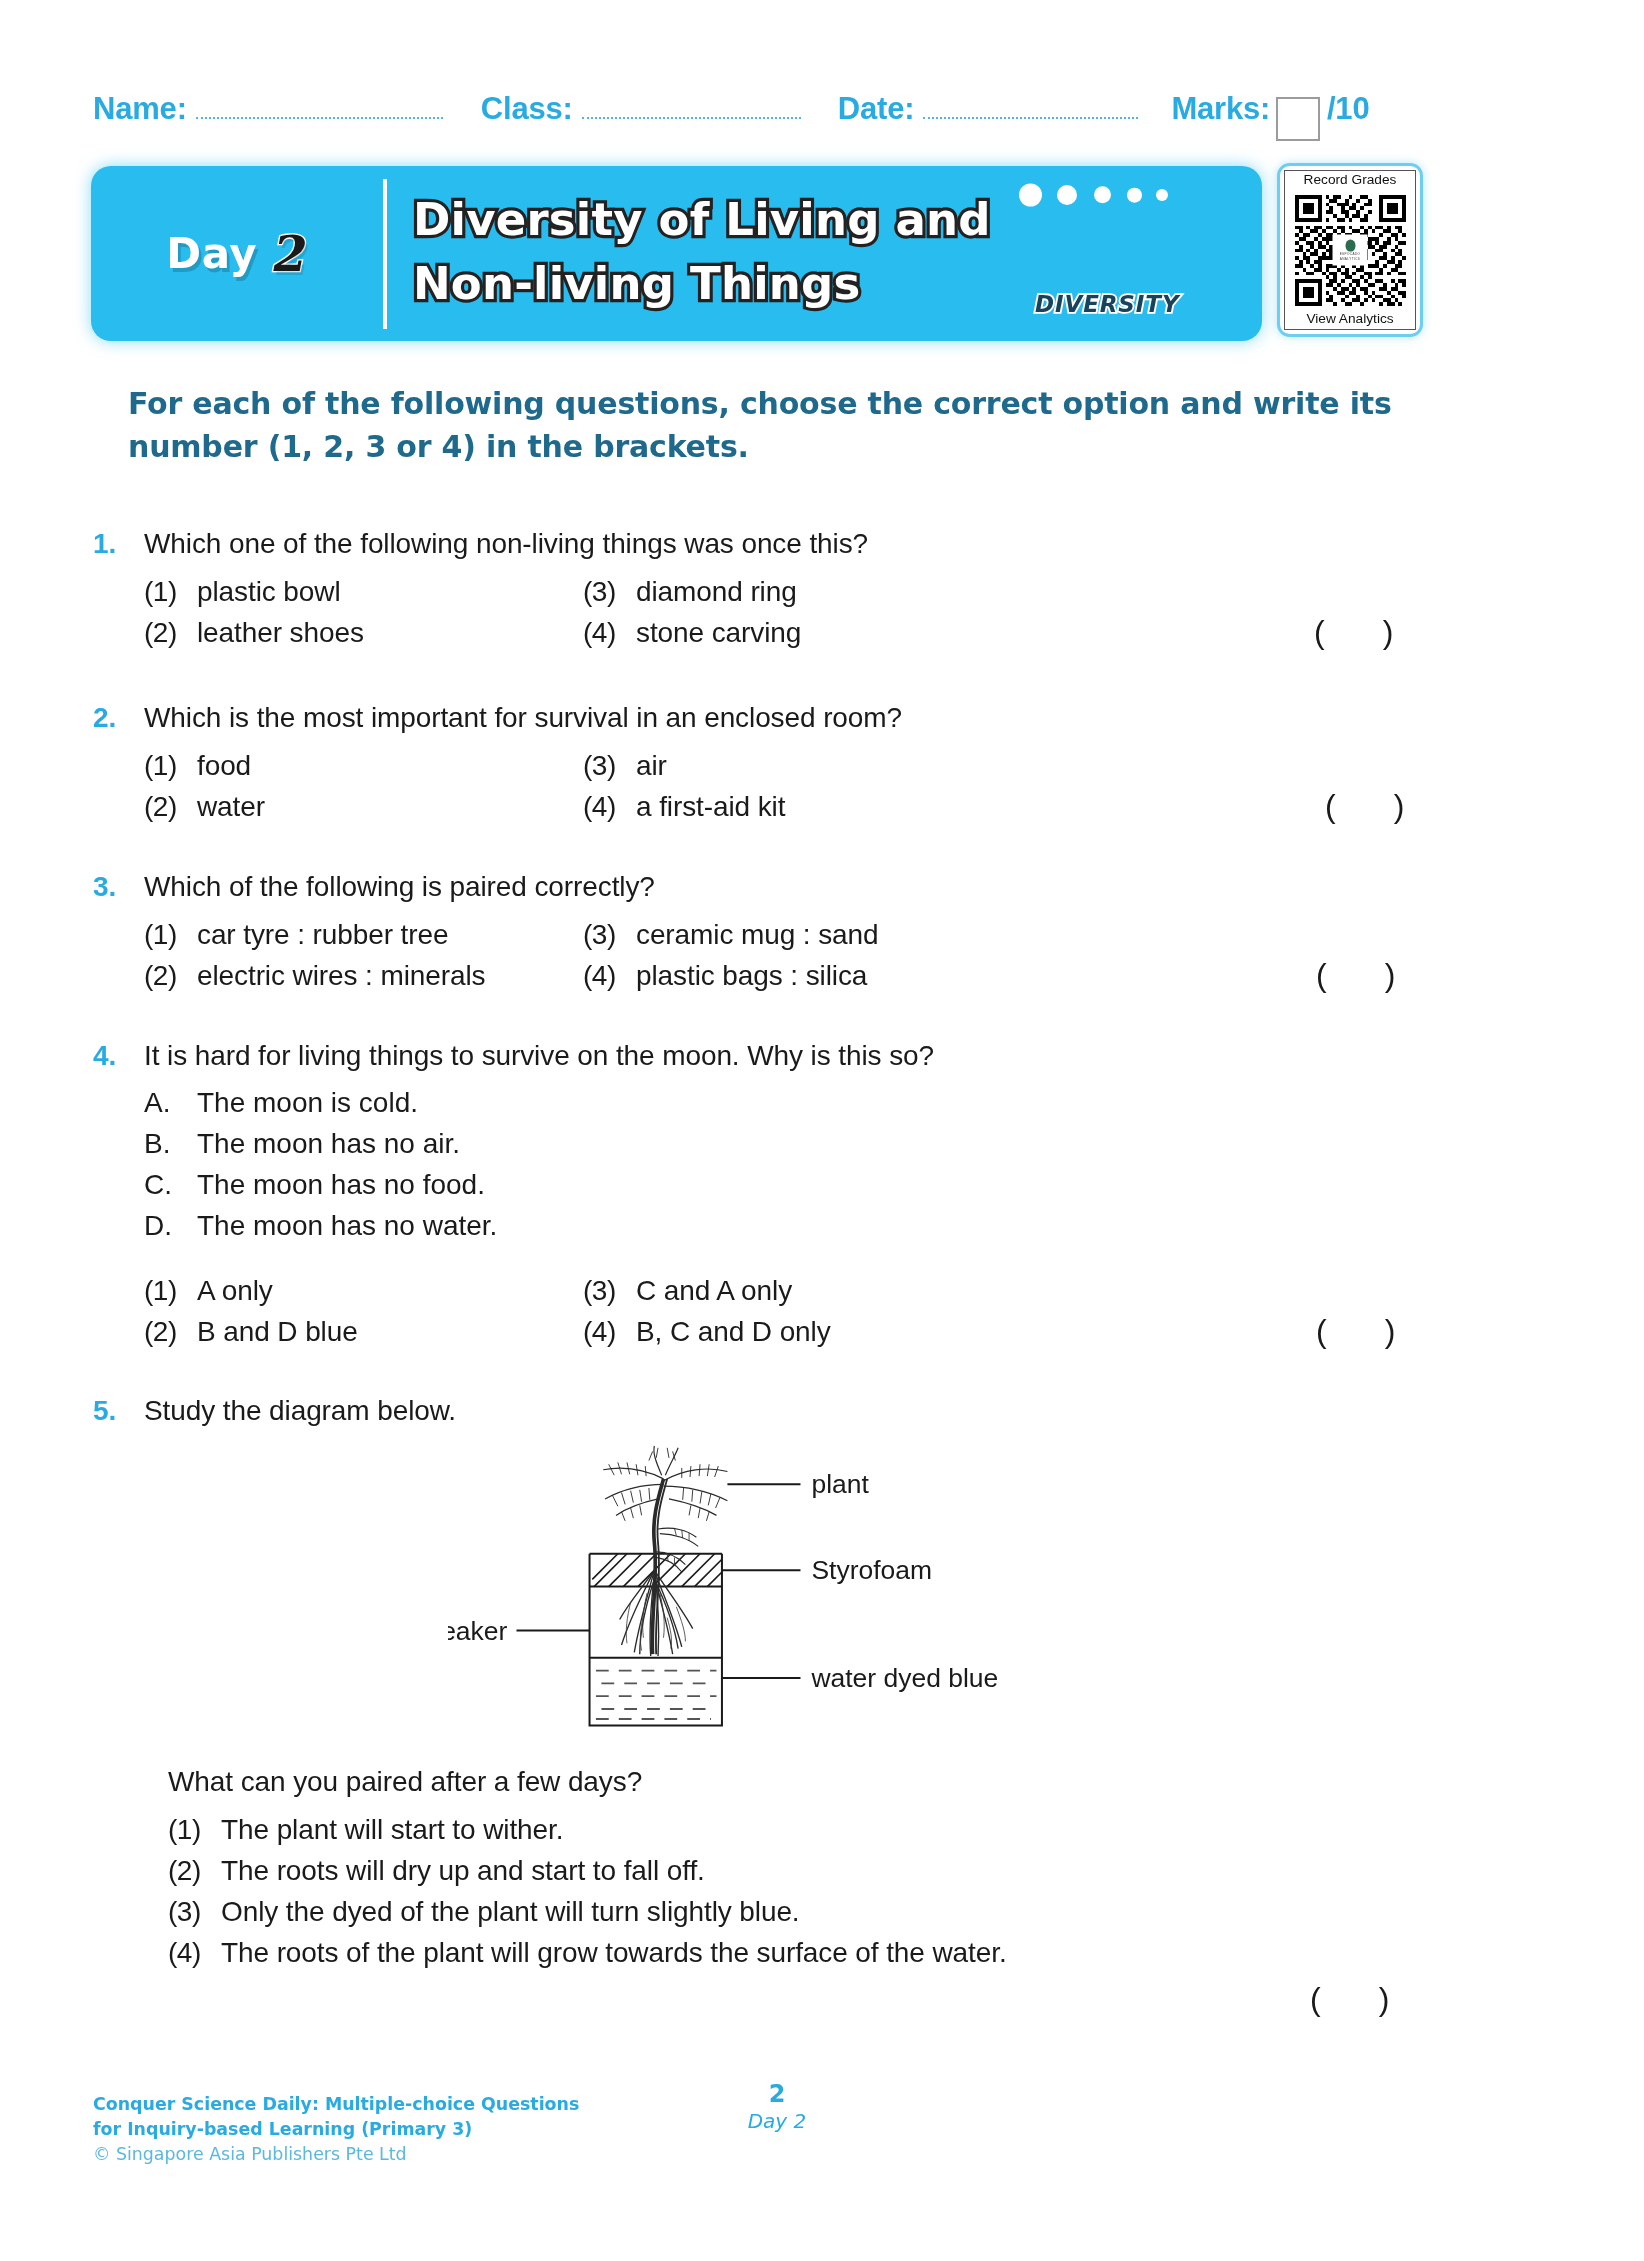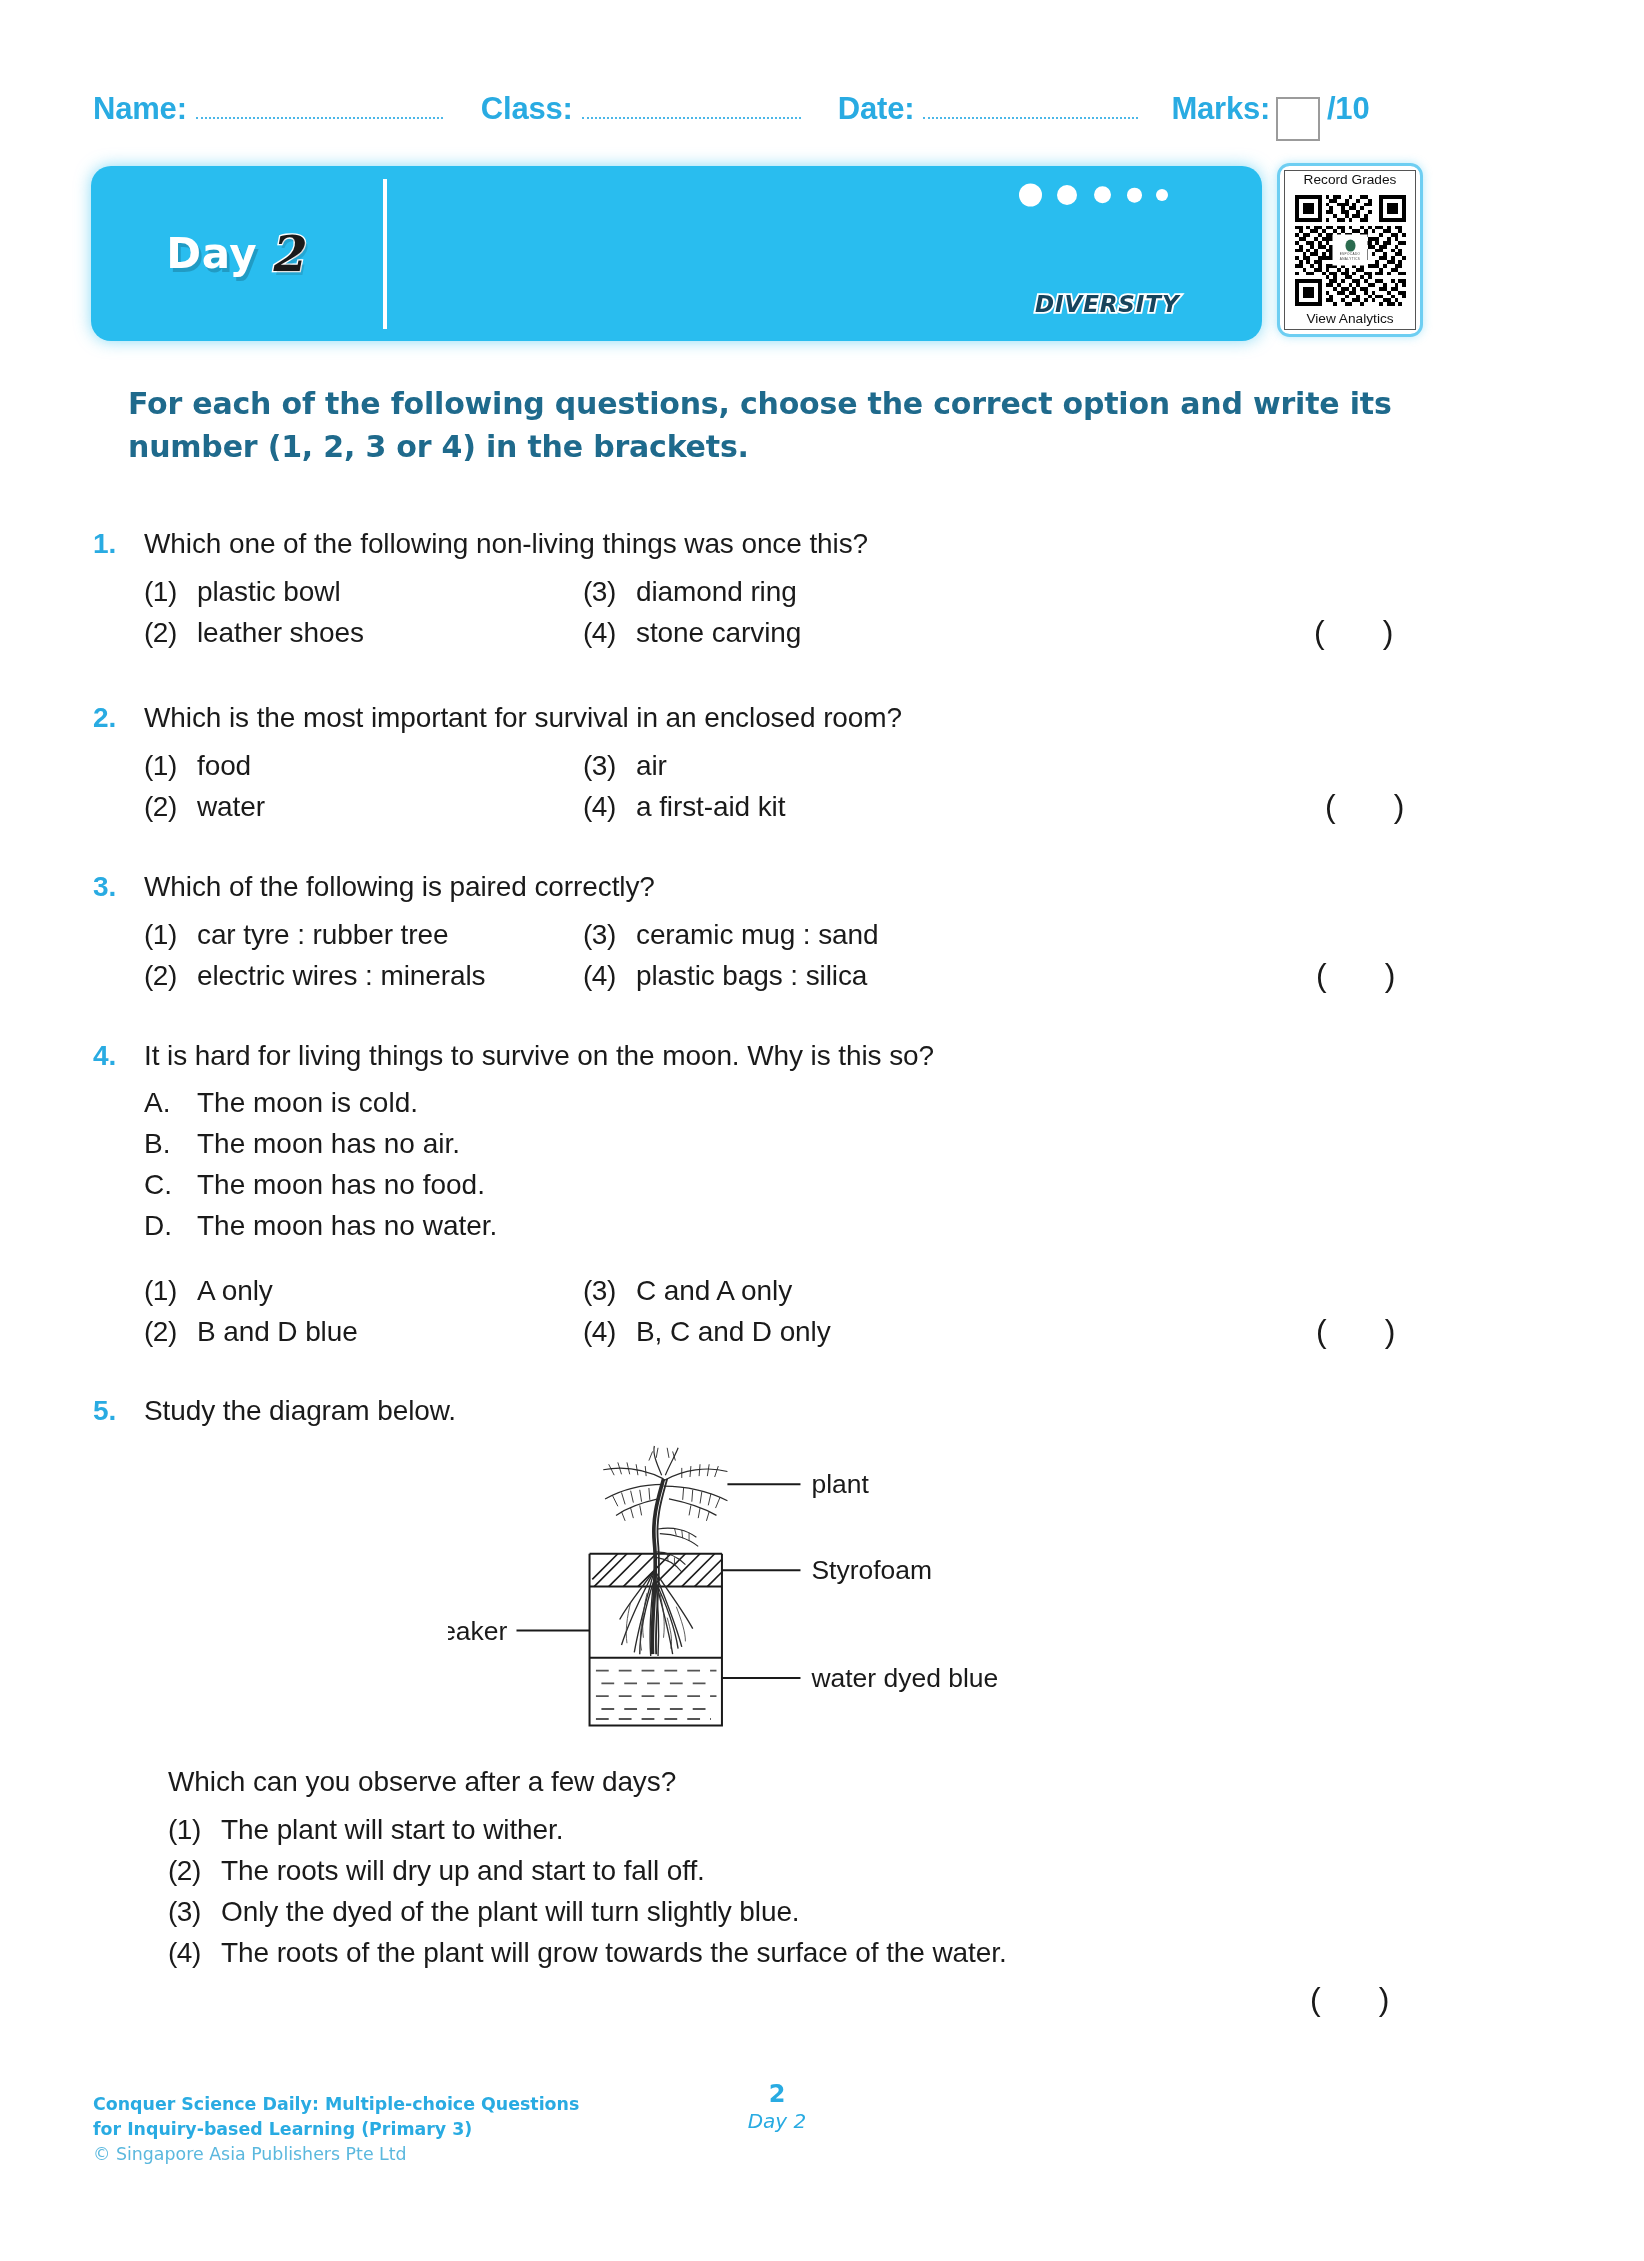--- a/index.html
+++ b/index.html
@@ -391,20 +391,24 @@
       <span class="info-label">/10</span>
     </div>
   </div>
 
   <div class="banner">
     <div class="banner-day">
       <span class="day-text">Day</span>
       <span class="day-num">2</span>
     </div>
     <div class="banner-divider"></div>
+    <div class="banner-title">
+      <span class="tl">Diversity of Living and</span>
+      <span class="tl">Non-living Things</span>
+    </div>
   </div>
 
   <div class="banner-dots">
     <span class="dot d1"></span>
     <span class="dot d2"></span>
     <span class="dot d3"></span>
     <span class="dot d4"></span>
     <span class="dot d5"></span>
   </div>
 
@@ -943,21 +947,21 @@
 
       <text class="lbl" x="398" y="56" font-family="Liberation Sans, sans-serif" font-size="29" fill="#1a1a1a">plant</text>
       <text class="lbl" x="398" y="150" font-family="Liberation Sans, sans-serif" font-size="29" fill="#1a1a1a">Styrofoam</text>
       <text class="lbl" x="65" y="216" text-anchor="end" font-family="Liberation Sans, sans-serif" font-size="29" fill="#1a1a1a">beaker</text>
       <text class="lbl" x="398" y="268" font-family="Liberation Sans, sans-serif" font-size="29" fill="#1a1a1a">water dyed blue</text>
     </svg>
   </div>
 
   <div class="q" style="top:1762px;">
     <div style="margin-left:75px;">
-      <div class="q-stem">Which can you observe after a few days?</div>
+      <div class="q-stem">What can you paired after a few days?</div>
     </div>
     <div style="margin-left:75px; margin-top:7.3px;">
       <div class="opt-row">
         <span class="opt-key">(1)</span>
         <span class="opt-txt">The plant will start to wither.</span>
       </div>
       <div class="opt-row">
         <span class="opt-key">(2)</span>
         <span class="opt-txt">The roots will dry up and start to fall off.</span>
       </div>

